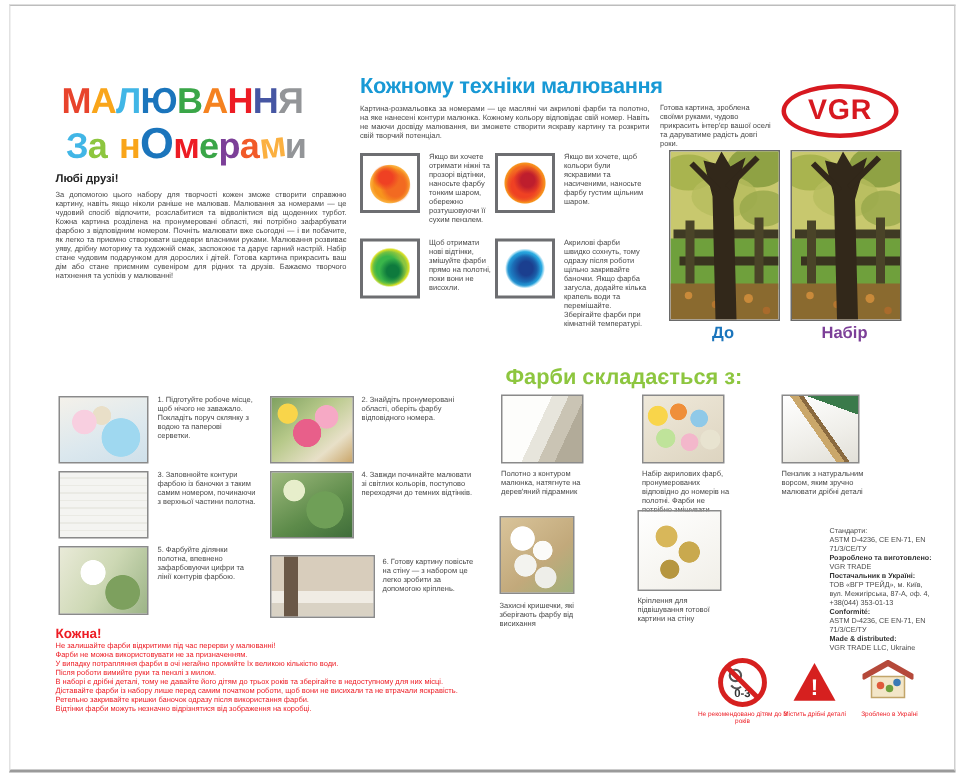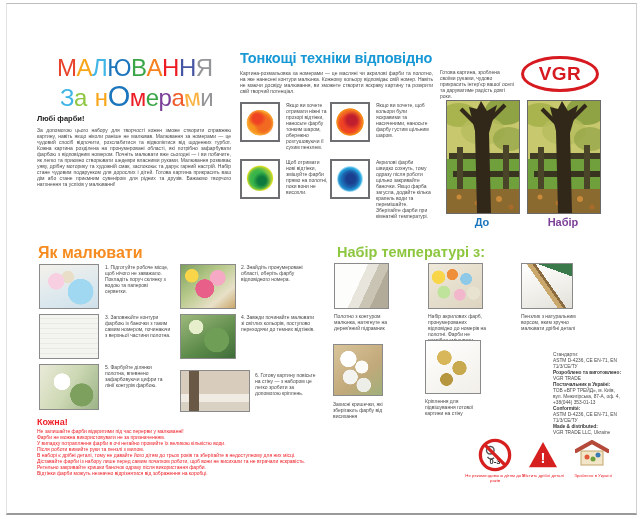--- a/index.html
+++ b/index.html
@@ -3,21 +3,21 @@
 <meta charset="utf-8">
 <style>
   html,body{margin:0;padding:0;background:#ffffff;}
   #page{position:relative;width:640px;height:519px;background:#ffffff;overflow:hidden;
         font-family:"Liberation Sans",sans-serif;color:#3a3a3a;}
   .sheet{position:absolute;left:6px;top:3px;right:3px;bottom:4px;
          border-top:1px solid #bdbdbd;border-left:1px solid #e2e2e2;
          border-right:1px solid #cfcfcf;border-bottom:2px solid #9a9a9a;}
   .abs{position:absolute;}
   
-  .t-line{white-space:nowrap;font-weight:400;letter-spacing:-0.5px;line-height:1;margin-left:16px;}
+  .t-line{white-space:nowrap;font-weight:700;letter-spacing:-0.5px;line-height:1;}
   .t-line span{font-size:24px;display:inline-block;}
   .t-line .big{font-size:29px;}
   .t-line .gap{margin-left:8px;}
   .t-line .squig{transform:rotate(-7deg);}
   
   .h-sm{font-size:7.5px;font-weight:bold;color:#222;}
   .tiny{font-size:5px;line-height:1.2;color:#4a4a4a;text-align:justify;}
   .tiny2{font-size:5px;line-height:1.2;color:#4a4a4a;}
   .h-blue{font-size:14.5px;font-weight:bold;letter-spacing:-0.2px;}
   .h-orange{font-size:16px;font-weight:bold;}
@@ -108,24 +108,24 @@
 <div id="page">
   <div class="sheet"></div>
 
   <div class="abs t-line" style="left:41px;top:56px;">
     <span style="color: rgb(232, 67, 44);">М</span><span style="color: rgb(249, 165, 26);">А</span><span style="color: rgb(65, 182, 230);">Л</span><span style="color: rgb(27, 117, 188);">Ю</span><span style="color: rgb(58, 166, 72);">В</span><span style="color: rgb(245, 130, 32);">А</span><span style="color: rgb(237, 28, 36);">Н</span><span style="color: rgb(70, 86, 163);">Н</span><span style="color: rgb(147, 149, 152);">Я</span>
   </div>
   <div class="abs t-line" style="left:44px;top:82px;">
     <span style="color: rgb(65, 182, 230);">З</span><span style="color: rgb(141, 198, 63);">а</span><span class="gap" style="color: rgb(249, 165, 26);">н</span><span class="big" style="color: rgb(27, 117, 188);">О</span><span style="color: rgb(237, 28, 36);">м</span><span style="color: rgb(58, 166, 72);">е</span><span style="color: rgb(124, 63, 152);">р</span><span style="color: rgb(241, 90, 41);">а</span><span class="squig" style="color: rgb(251, 176, 64);">м</span><span style="color: rgb(147, 149, 152);">и</span>
   </div>
 
-  <div class="abs h-sm" style="left:37px;top:114px;">Любі фарби!</div>
+  <div class="abs h-sm" style="left:37px;top:114px;">Любі друзі!</div>
   <div class="abs tiny" style="left:37px;top:127px;width:194px;">За допомогою цього набору для творчості кожен зможе створити справжню картину, навіть якщо ніколи раніше не малював. Малювання за номерами — це чудовий спосіб відпочити, розслабитися та відволіктися від щоденних турбот. Кожна картина розділена на пронумеровані області, які потрібно зафарбувати фарбою з відповідним номером. Почніть малювати вже сьогодні — і ви побачите, як легко та приємно створювати шедеври власними руками. Малювання розвиває уяву, дрібну моторику та художній смак, заспокоює та дарує гарний настрій. Набір стане чудовим подарунком для дорослих і дітей. Готова картина прикрасить ваш дім або стане приємним сувеніром для рідних та друзів. Бажаємо творчого натхнення та успіхів у малюванні!</div>
 
-  <div class="abs h-blue" style="left: 240px; top: 50px; color: rgb(24, 153, 213);">Тонкощі техніки відповідно</div>
+  <div class="abs h-blue" style="left: 240px; top: 50px; color: rgb(24, 153, 213);">Кожному техніки малювання</div>
   <div class="abs tiny" style="left:240px;top:70px;width:193px;">Картина-розмальовка за номерами — це масляні чи акрилові фарби та полотно, на яке нанесені контури малюнка. Кожному кольору відповідає свій номер. Навіть не маючи досвіду малювання, ви зможете створити яскраву картину та розкрити свій творчий потенціал.</div>
 
   <div class="abs sw sw-warm" style="left:240px;top:102px;"></div>
   <div class="abs tiny2" style="left:286px;top:102px;width:42px;">Якщо ви хочете отримати ніжні та прозорі відтінки, наносьте фарбу тонким шаром, обережно розтушовуючи її сухим пензлем.</div>
   <div class="abs sw sw-red" style="left:330px;top:102px;"></div>
   <div class="abs tiny2" style="left:376px;top:102px;width:56px;">Якщо ви хочете, щоб кольори були яскравими та насиченими, наносьте фарбу густим щільним шаром.</div>
   <div class="abs sw sw-green" style="left:240px;top:159px;"></div>
   <div class="abs tiny2" style="left:286px;top:159px;width:42px;">Щоб отримати нові відтінки, змішуйте фарби прямо на полотні, поки вони не висохли.</div>
   <div class="abs sw sw-blue" style="left:330px;top:159px;"></div>
   <div class="abs tiny2" style="left:376px;top:159px;width:56px;">Акрилові фарби швидко сохнуть, тому одразу після роботи щільно закривайте баночки. Якщо фарба загусла, додайте кілька крапель води та перемішайте. Зберігайте фарби при кімнатній температурі.</div>
@@ -171,38 +171,37 @@
     <rect x="6" y="70" width="66" height="6" fill="#39341f"></rect>
     <rect x="10" y="46" width="6" height="42" fill="#4a4428"></rect>
     <rect x="56" y="44" width="6" height="44" fill="#4a4428"></rect>
     <path d="M30 112 L28 30 L22 6 L30 8 L34 0 L40 10 L50 4 L42 32 L44 112 Z" fill="#32281a"></path>
     <path d="M32 26 L14 8" stroke="#32281a" stroke-width="4"></path>
     <path d="M38 24 L58 4" stroke="#32281a" stroke-width="4"></path>
   </svg>
   <div class="abs cap-label" style="left: 446px; top: 216px; width: 72px; color: rgb(27, 117, 188);">До</div>
   <div class="abs cap-label" style="left: 527px; top: 216px; width: 72px; color: rgb(124, 63, 152);">Набір</div>
 
-  <div class="abs h-orange" style="left: 38px; top: 244px; color: rgb(246, 139, 31);">Як малювати</div>
 
   <div class="abs ph ph-workspace" style="left:39px;top:264px;width:60px;height:45px;"></div>
   <div class="abs tiny2" style="left:105px;top:264px;width:66px;">1. Підготуйте робоче місце, щоб нічого не заважало. Покладіть поруч склянку з водою та паперові серветки.</div>
   <div class="abs ph ph-flower" style="left:180px;top:264px;width:56px;height:45px;"></div>
   <div class="abs tiny2" style="left:241px;top:264px;width:76px;">2. Знайдіть пронумеровані області, оберіть фарбу відповідного номера.</div>
 
   <div class="abs ph ph-canvas" style="left:39px;top:314px;width:60px;height:45px;"></div>
   <div class="abs tiny2" style="left:105px;top:314px;width:66px;">3. Заповнюйте контури фарбою із баночки з таким самим номером, починаючи з верхньої частини полотна.</div>
   <div class="abs ph ph-greenart" style="left:180px;top:314px;width:56px;height:45px;"></div>
   <div class="abs tiny2" style="left:241px;top:314px;width:76px;">4. Завжди починайте малювати зі світлих кольорів, поступово переходячи до темних відтінків.</div>
 
   <div class="abs ph ph-half" style="left:39px;top:364px;width:60px;height:46px;"></div>
   <div class="abs tiny2" style="left:105px;top:364px;width:66px;">5. Фарбуйте ділянки полотна, впевнено зафарбовуючи цифри та лінії контурів фарбою.</div>
   <div class="abs ph ph-interior" style="left:180px;top:370px;width:70px;height:42px;"></div>
   <div class="abs tiny2" style="left:255px;top:372px;width:66px;">6. Готову картину повісьте на стіну — з набором це легко зробити за допомогою кріплень.</div>
 
-  <div class="abs h-green" style="left: 337px; top: 244px; color: rgb(141, 198, 63);">Набір температурі з:</div>
+  <div class="abs h-green" style="left: 337px; top: 244px; color: rgb(141, 198, 63);">Фарби складається з:</div>
 
   <div class="abs ph ph-stretcher" style="left:334px;top:263px;width:55px;height:46px;"></div>
   <div class="abs tiny2" style="left:334px;top:313px;width:58px;">Полотно з контуром малюнка, натягнуте на дерев'яний підрамник</div>
   <div class="abs ph ph-paints" style="left:428px;top:263px;width:55px;height:46px;"></div>
   <div class="abs tiny2" style="left:428px;top:313px;width:62px;">Набір акрилових фарб, пронумерованих відповідно до номерів на полотні. Фарби не потрібно змішувати</div>
   <div class="abs ph ph-brush" style="left:521px;top:263px;width:52px;height:46px;"></div>
   <div class="abs tiny2" style="left:521px;top:313px;width:60px;">Пензлик з натуральним ворсом, яким зручно малювати дрібні деталі</div>
 
   <div class="abs ph ph-caps" style="left:333px;top:344px;width:50px;height:52px;"></div>
   <div class="abs tiny2" style="left:333px;top:401px;width:58px;">Захисні кришечки, які зберігають фарбу від висихання</div>

